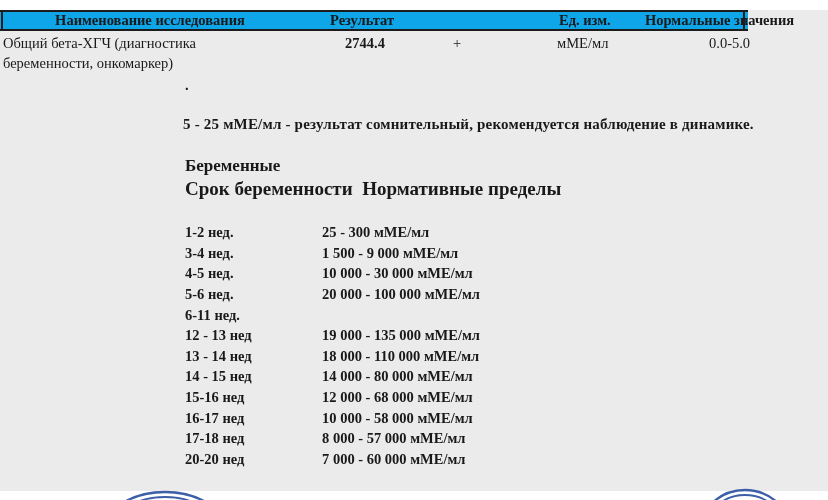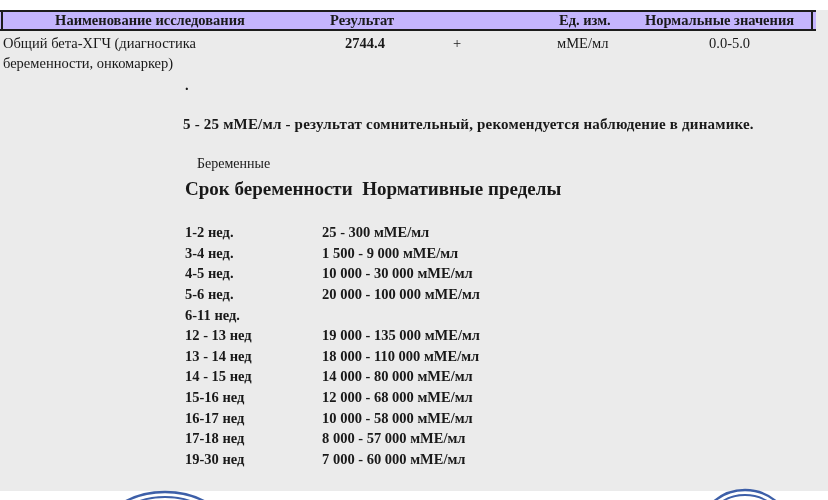--- a/index.html
+++ b/index.html
@@ -12,23 +12,23 @@
     color: #191919;
   }
   .doc {
     position: absolute; left: 0; top: 10px;
     width: 828px; height: 481px;
     background: #ebebeb;
   }
   
   .thead {
     position: absolute; left: 0; top: 10px;
-    width: 816px; height: 21px;
+    width: 748px; height: 21px;
     box-sizing: border-box;
-    background: #c4b5fd;
+    background: #0ea5e9;
     border-top: 2px solid #1c1c1c;
     border-bottom: 2px solid #1c1c1c;
   }
   .thead::before, .thead::after {
     content: ""; position: absolute; top: 0; bottom: 0;
     width: 2px; background: #1c1c1c;
   }
   .thead::before { left: 1px; }
   .thead::after  { right: 3px; }
   .hc {
@@ -54,21 +54,21 @@
   .normal { left: 709px; top: 34px; }
   .dot    { left: 185px; top: 76px; font-weight: 700; }
 
   .advisory {
     position: absolute; left: 183px; top: 116px;
     font-size: 15px; font-weight: 700; letter-spacing: 0.2px;
     white-space: pre;
   }
   .group-title {
     position: absolute; left: 185px; top: 156px;
-    font-size: 14px; font-weight: 400; white-space: pre; margin-left: 12px;
+    font-size: 17px; font-weight: 700; white-space: pre;
   }
   .cols-title {
     position: absolute; left: 185px; top: 178px;
     font-size: 19px; font-weight: 700; white-space: pre;
   }
   .weeks {
     position: absolute; left: 185px; top: 222px; width: 420px;
   }
   .wrow {
     display: flex; height: 20.65px;
@@ -112,21 +112,21 @@
   <div class="wrow"><span class="term">3-4 нед.</span><span class="range">1 500 - 9 000 мМЕ/мл</span></div>
   <div class="wrow"><span class="term">4-5 нед.</span><span class="range">10 000 - 30 000 мМЕ/мл</span></div>
   <div class="wrow"><span class="term">5-6 нед.</span><span class="range">20 000 - 100 000 мМЕ/мл</span></div>
   <div class="wrow"><span class="term">6-11 нед.</span></div>
   <div class="wrow"><span class="term">12 - 13 нед</span><span class="range">19 000 - 135 000 мМЕ/мл</span></div>
   <div class="wrow"><span class="term">13 - 14 нед</span><span class="range">18 000 - 110 000 мМЕ/мл</span></div>
   <div class="wrow"><span class="term">14 - 15 нед</span><span class="range">14 000 - 80 000 мМЕ/мл</span></div>
   <div class="wrow"><span class="term">15-16 нед</span><span class="range">12 000 - 68 000 мМЕ/мл</span></div>
   <div class="wrow"><span class="term">16-17 нед</span><span class="range">10 000 - 58 000 мМЕ/мл</span></div>
   <div class="wrow"><span class="term">17-18 нед</span><span class="range">8 000 - 57 000 мМЕ/мл</span></div>
-  <div class="wrow"><span class="term">19-30 нед</span><span class="range">7 000 - 60 000 мМЕ/мл</span></div>
+  <div class="wrow"><span class="term">20-20 нед</span><span class="range">7 000 - 60 000 мМЕ/мл</span></div>
 </div>
 
 <svg class="stamp stamp-left" width="160" height="14" viewBox="0 0 160 14">
   <ellipse cx="80" cy="60" rx="70" ry="54" stroke-width="2.4"></ellipse>
   <ellipse cx="80" cy="60" rx="63" ry="49" stroke-width="1.8"></ellipse>
   <ellipse cx="80" cy="62" rx="56" ry="44" stroke-width="1.6"></ellipse>
 </svg>
 
 <svg class="stamp stamp-right" width="104" height="12" viewBox="0 0 104 12">
   <ellipse cx="52" cy="50" rx="48" ry="48" stroke-width="2.4"></ellipse>

